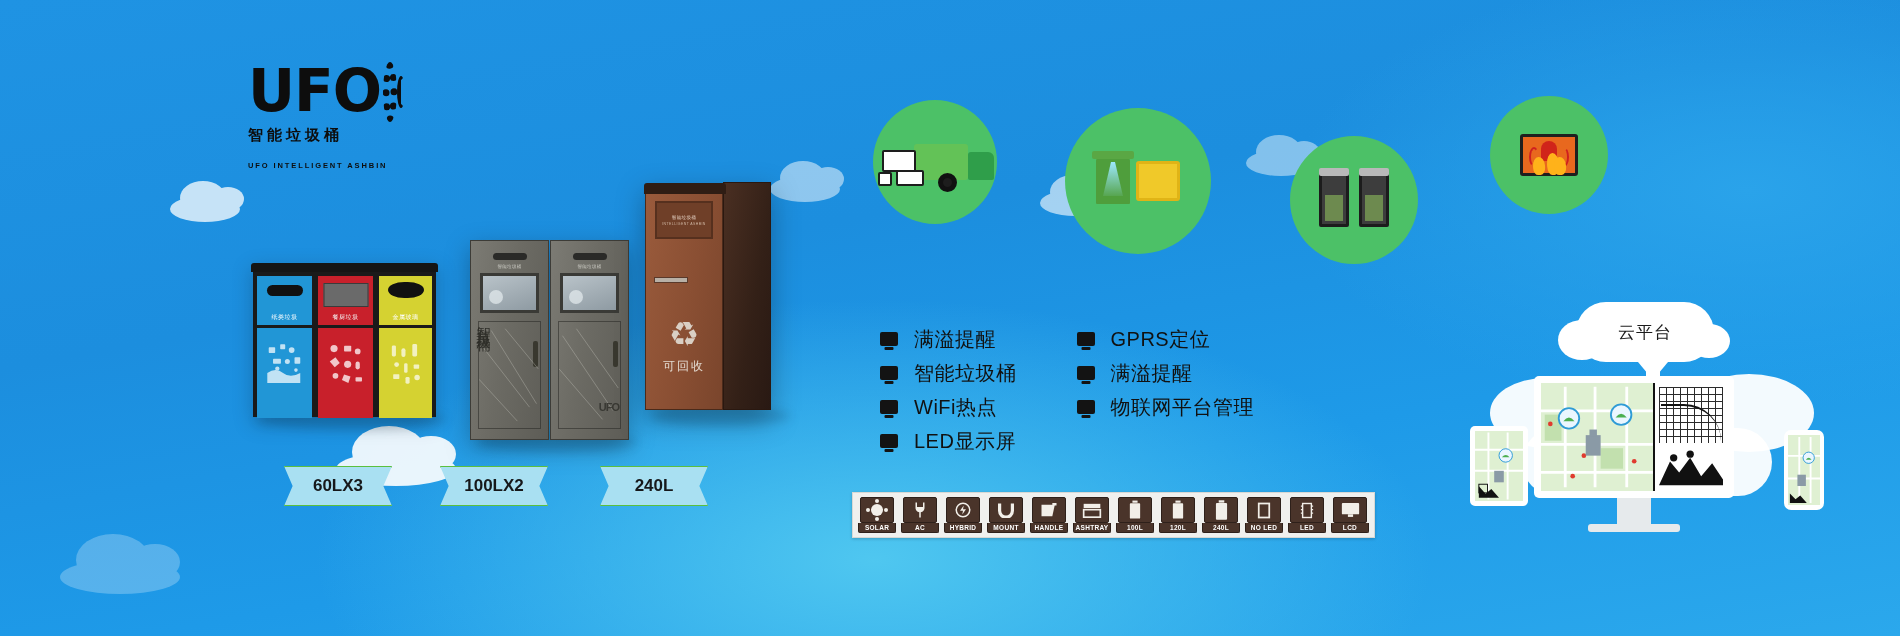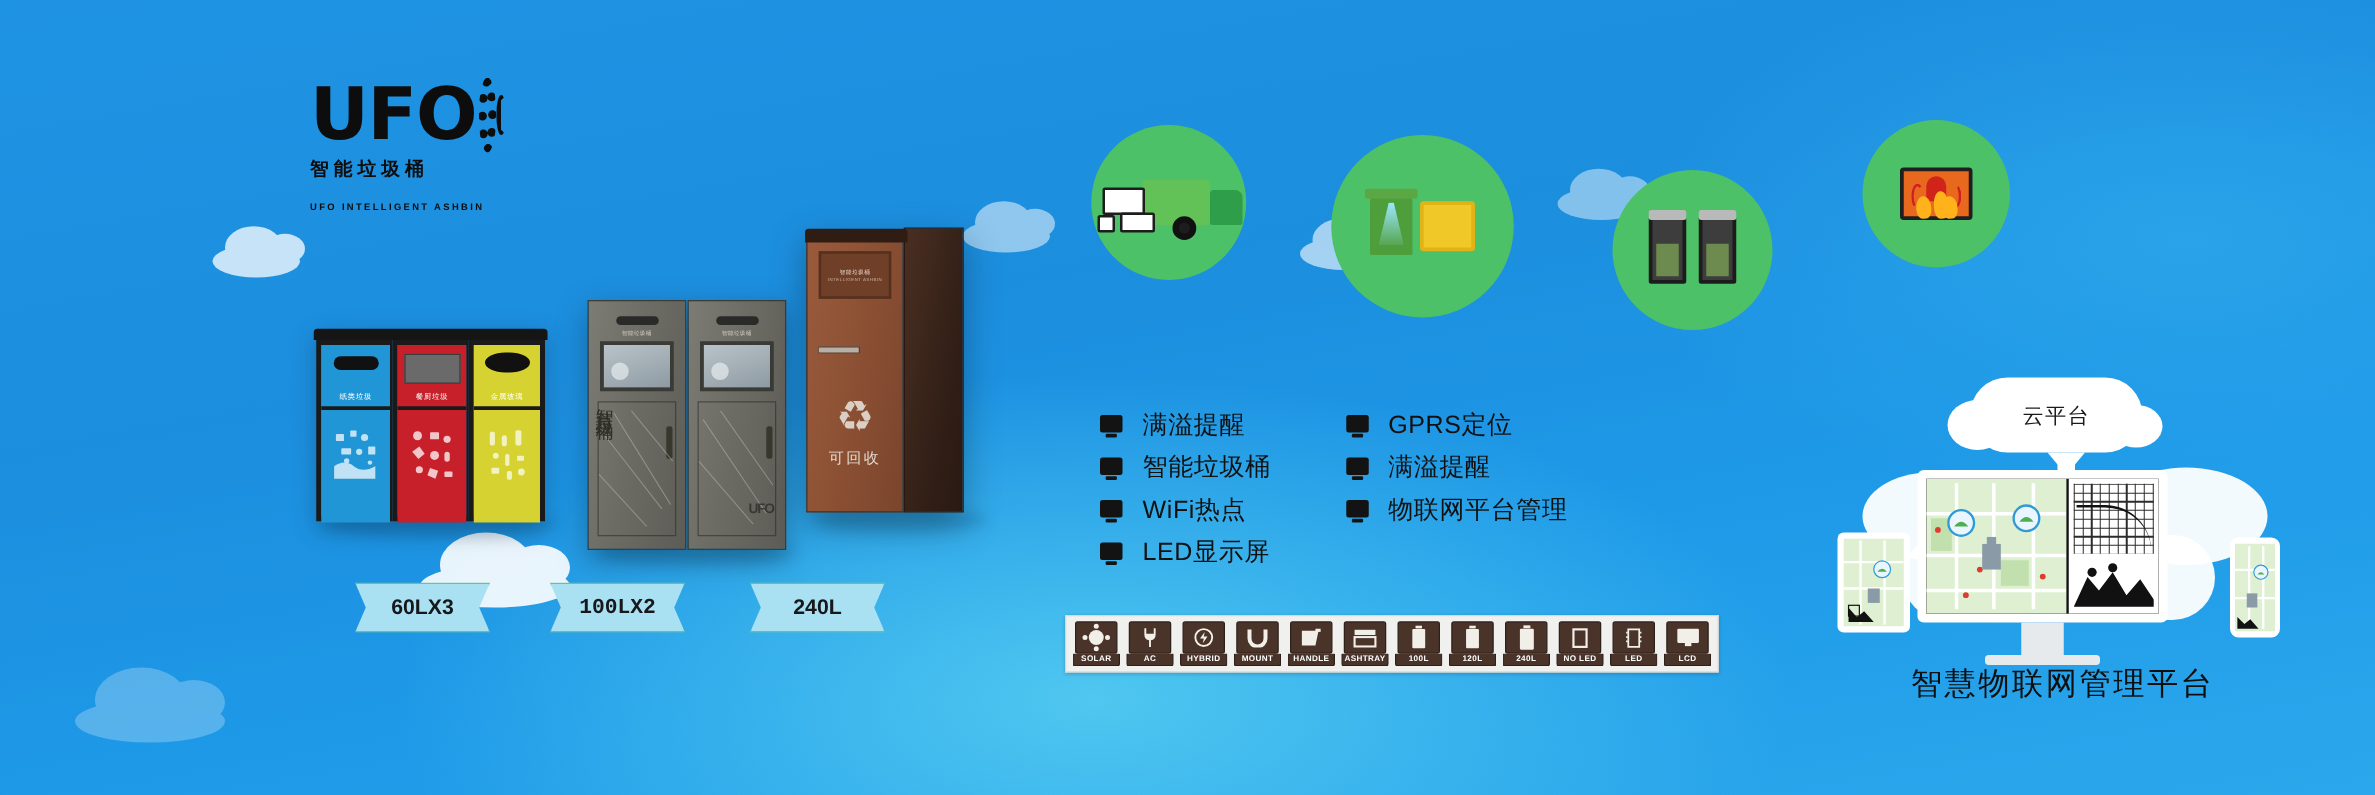--- a/index.html
+++ b/index.html
@@ -363,21 +363,21 @@
       </div>
       <div class="strip"></div>
       <div class="recy">♻</div>
       <div class="rlabel">可回收</div>
     </div>
   </div>
 
   <div class="cap-banner" style="left:284px; top:466px;">
     <span>60LX3</span>
   </div>
-  <div class="cap-banner" style="left:440px; top:466px;font-family:Liberation Mono, monospace;">
+  <div class="cap-banner" style="left:440px; top:466px;">
     <span>100LX2</span>
   </div>
   <div class="cap-banner" style="left:600px; top:466px;">
     <span>240L</span>
   </div>
 
   <div class="gcircle" style="left:873px; top:100px; width:124px; height:124px;">
     <div class="art">
       <div style="position:relative; left:6px;">
         <div class="truck-body">
@@ -657,16 +657,15 @@
               <path d="M0 20h34M0 44h34M12 0v70M24 0v70"></path>
             </g>
           <circle cx="22" cy="22" r="6" fill="#eaf6ff" stroke="#2f9bd6" stroke-width="1"></circle>
           <path d="M19 24 q3-4 6 0z" fill="#4caf50"></path>
           <rect x="10" y="40" width="9" height="12" fill="#8a9aa6"></rect>
           <path d="M2 60 l6 6 5-4 7 8H2z" fill="#111"></path>
         </svg>
       </div>
     </div>
 
-    <div id="plat-title">智慧物联网管理平台</div>
   </div>
 
 </div>
 
 </body></html>

